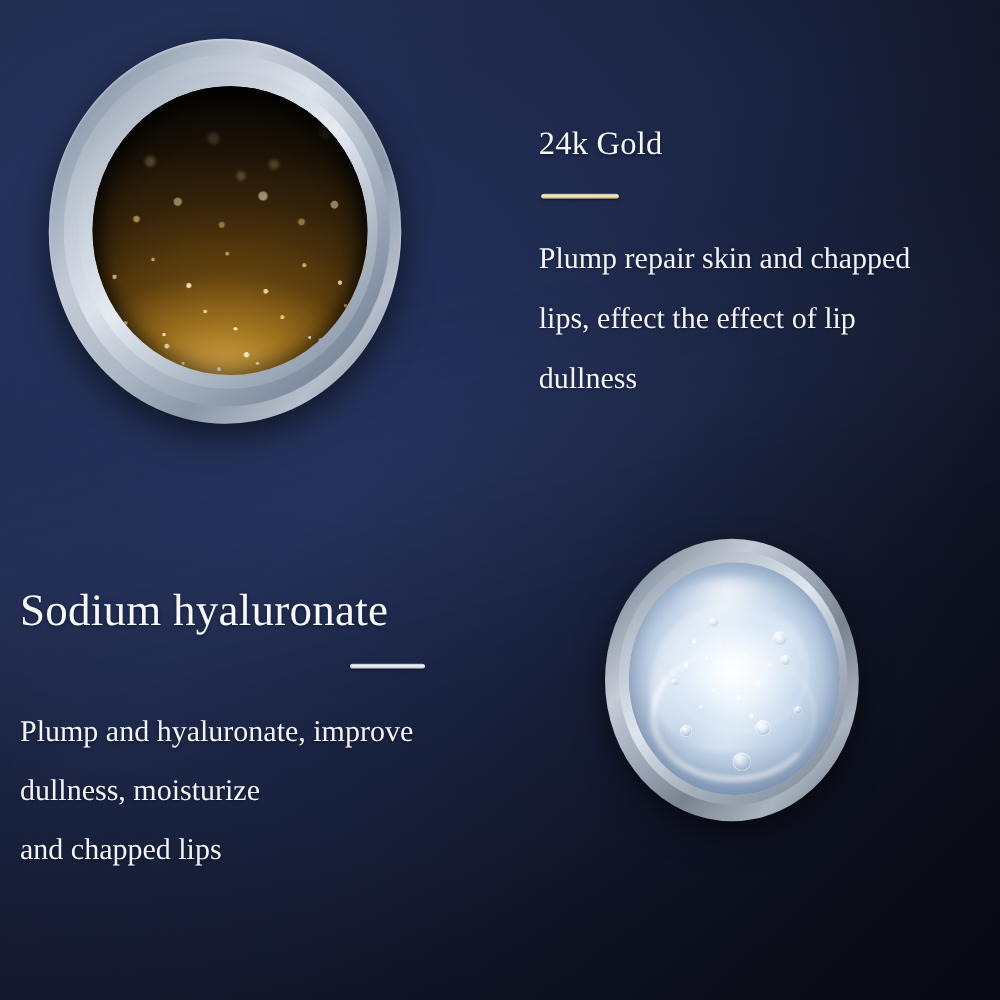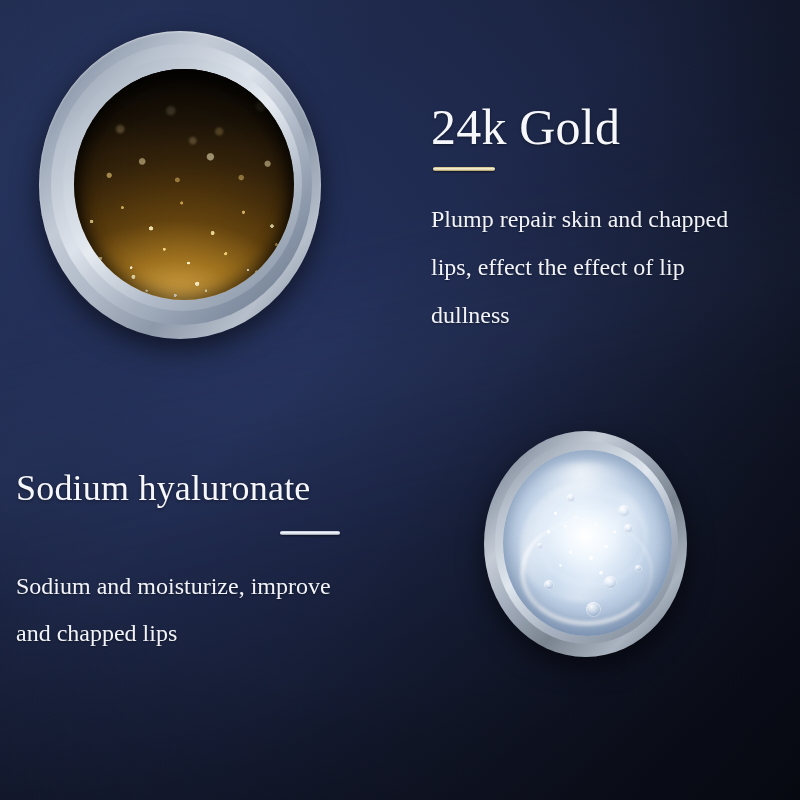--- a/index.html
+++ b/index.html
@@ -53,21 +53,21 @@
   .body-line {
     color: #f2f4f9;
     font-weight: 400;
     text-shadow: 0 1px 2px rgba(0,0,0,0.40);
     white-space: nowrap;
   }
   .divider { height: 4px; border-radius: 2px; }
 
   
   #gold-text { left: 431px; top: 93px; width: 368px; }
-  #gold-text .heading { font-size: 50px; line-height: 44px; margin-top: 12px; }
+  #gold-text .heading { font-size: 26px; line-height: 44px; }
   #gold-text .divider {
     width: 62px;
     margin: 18px 0 0 2px;
     background: linear-gradient(to bottom, #c7b779 0%, #f3ecd0 38%, #ded2a4 72%, #9c8e58 100%);
     box-shadow: 0 1px 2px rgba(0,0,0,0.5);
   }
   #gold-text .lines { margin-top: 24px; }
   #gold-text .body-line { font-size: 24px; line-height: 48px; }
 
   
@@ -358,21 +358,22 @@
       <div class="body-line">Plump repair skin and chapped</div>
       <div class="body-line">lips, effect the effect of lip</div>
       <div class="body-line">dullness</div>
     </div>
   </div>
 
   <div id="sodium-text" class="block">
     <div class="heading">Sodium hyaluronate</div>
     <div class="divider"></div>
     <div class="lines">
-      <div class="body-line">Sodium and moisturize, improve</div>
+      <div class="body-line">Plump and hyaluronate, improve</div>
+      <div class="body-line"> dullness, moisturize</div>
       <div class="body-line">and chapped lips</div>
     </div>
   </div>
 
   <div id="gel-jar">
     <div class="gel-rim-outer"></div>
     <div class="gel-rim-inner"></div>
     <div class="gel-well">
       <div class="gel-swirl"></div>
       <div class="gel-arc2"></div>

